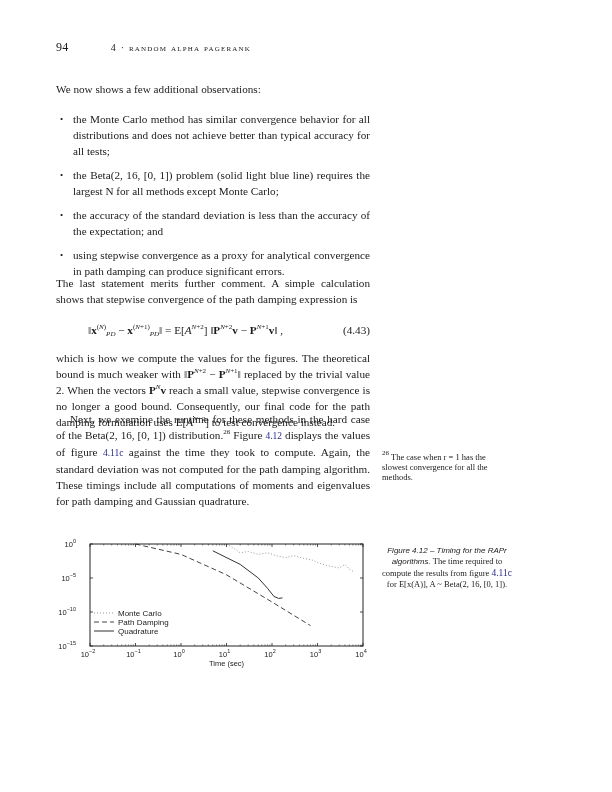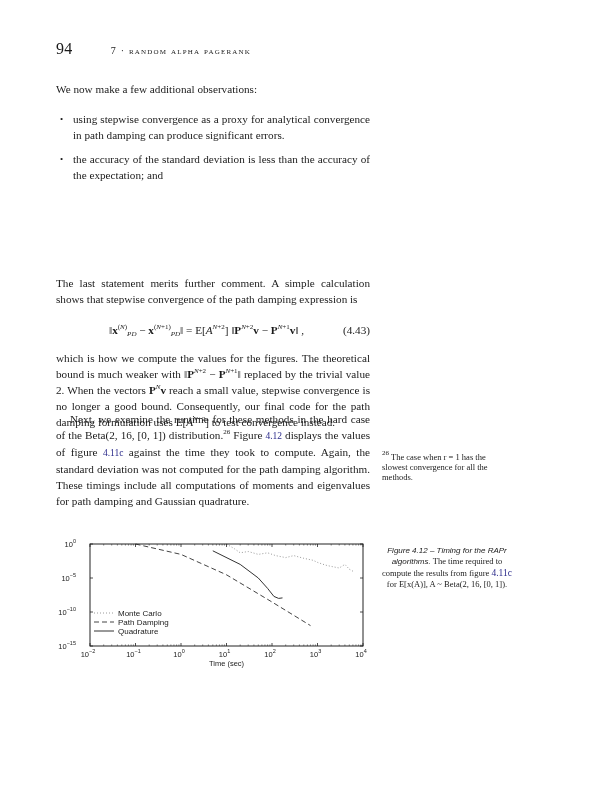--- a/index.html
+++ b/index.html
@@ -1,57 +1,59 @@
 <!DOCTYPE html>
 <html><head>
 <meta charset="utf-8">
 <style>
   html, body { margin: 0; padding: 0; background: #ffffff; }
   body { width: 612px; height: 792px; position: relative; overflow: hidden;
          font-family: "Liberation Serif", "DejaVu Serif", serif; color: #1a1a1a; }
   .runhead { position: absolute; top: 40px; left: 56px; font-size: 10px; letter-spacing: 0.3px; }
-  .runhead .pnum { display: inline-block; width: 52px; font-size: 16px; }
+  .runhead .pnum { display: inline-block; width: 52px; font-size: 12px; }
   .runhead .chap { font-variant: small-caps; letter-spacing: 1.2px; font-size: 10px; }
   .body { position: absolute; left: 56px; width: 314px; font-size: 11.2px; line-height: 16.1px; text-align: justify; }
   p { margin: 0; }
   .intro { top: 83px; position: absolute; left: 56px; width: 314px; font-size: 11.2px; }
   ul.obs { position: absolute; top: 111px; left: 56px; width: 314px; margin: 0; padding: 0; list-style: none;
            font-size: 11.2px; line-height: 16px; text-align: justify; }
   ul.obs li { position: relative; padding-left: 17px; margin-bottom: 8px; }
   ul.obs li::before { content: "•"; position: absolute; left: 4px; top: 0; font-size: 9px; }
   .para1 { top: 264px; margin-top: 11px; }
   .eq { position: absolute; top: 320px; left: 56px; width: 314px; height: 24px; font-size: 11.2px; }
-  .eq .expr { position: absolute; left: 53px; top: 4px; font-style: normal; white-space: nowrap; }
+  .eq .expr { position: absolute; left: 32px; top: 4px; font-style: normal; white-space: nowrap; }
   .eq .num { position: absolute; right: 0; top: 4px; }
   .para2 { top: 350px; }
   .para3 { top: 411px; text-indent: 14px; }
   .bold { font-weight: bold; }
   sup { font-size: 7px; vertical-align: 5px; line-height: 0; }
   sub { font-size: 7px; vertical-align: -2px; line-height: 0; }
   .link { color: #2a2a8a; font-size: 9.5px; }
   .sidenote { position: absolute; left: 382px; top: 452px; width: 130px; font-size: 8.5px; line-height: 10px; }
   .caption { position: absolute; left: 382px; top: 545px; width: 130px; font-size: 8.5px; line-height: 11.3px; text-align: center; }
   .caption .lbl { font-family: "Liberation Sans", "DejaVu Sans", sans-serif; font-style: italic; font-size: 8px; }
   #chart { position: absolute; left: 30px; top: 532px; }
   .axis-text { font-family: "Liberation Sans", "DejaVu Sans", sans-serif; font-size: 7.5px; fill: #222; }
   .leg-text { font-family: "Liberation Sans", "DejaVu Sans", sans-serif; font-size: 8px; fill: #222; }
 </style>
 </head>
 <body>
 
 <div class="runhead">
   <span class="pnum">94</span>
-  <span class="chap">7 · random alpha pagerank</span>
-</div>
-
-<p class="intro">We now make a few additional observations:</p>
+  <span class="chap">4 · random alpha pagerank</span>
+</div>
+
+<p class="intro">We now shows a few additional observations:</p>
 
 <ul class="obs">
+  <li>the Monte Carlo method has similar convergence behavior for all distributions and does not achieve better than typical accuracy for all tests;</li>
+  <li>the Beta(2, 16, [0, 1]) problem (solid light blue line) requires the largest N for all methods except Monte Carlo;</li>
+  <li>the accuracy of the standard deviation is less than the accuracy of the expectation; and</li>
   <li>using stepwise convergence as a proxy for analytical convergence in path damping can produce significant errors.</li>
-  <li>the accuracy of the standard deviation is less than the accuracy of the expectation; and</li>
 </ul>
 
 <p class="body para1">The last statement merits further comment. A simple calculation shows that stepwise convergence of the path damping expression is</p>
 
 <div class="eq">
   <span class="expr">‖<span class="bold">x</span><sup>(<i>N</i>)</sup><sub><i>PD</i></sub> − <span class="bold">x</span><sup>(<i>N</i>+1)</sup><sub><i>PD</i></sub>‖ = E[<i>A</i><sup><i>N</i>+2</sup>] ‖<span class="bold">P</span><sup><i>N</i>+2</sup><span class="bold">v</span> − <span class="bold">P</span><sup><i>N</i>+1</sup><span class="bold">v</span>‖ ,</span>
   <span class="num">(4.43)</span>
 </div>
 
 <p class="body para2"><span>which is how we compute the values for the figures. The theoretical bound is much weaker with </span><span>‖<span class="bold">P</span><sup><i>N</i>+2</sup> − <span class="bold">P</span><sup><i>N</i>+1</sup>‖</span><span> replaced by the trivial value 2. When the vectors </span><span><span class="bold">P</span><sup><i>N</i></sup><span class="bold">v</span></span><span> reach a small value, stepwise convergence is no longer a good bound. Consequently, our final code for the path damping formulation uses </span><span>E[<i>A</i><sup><i>N</i>+2</sup>]</span><span> to test convergence instead.</span></p>

